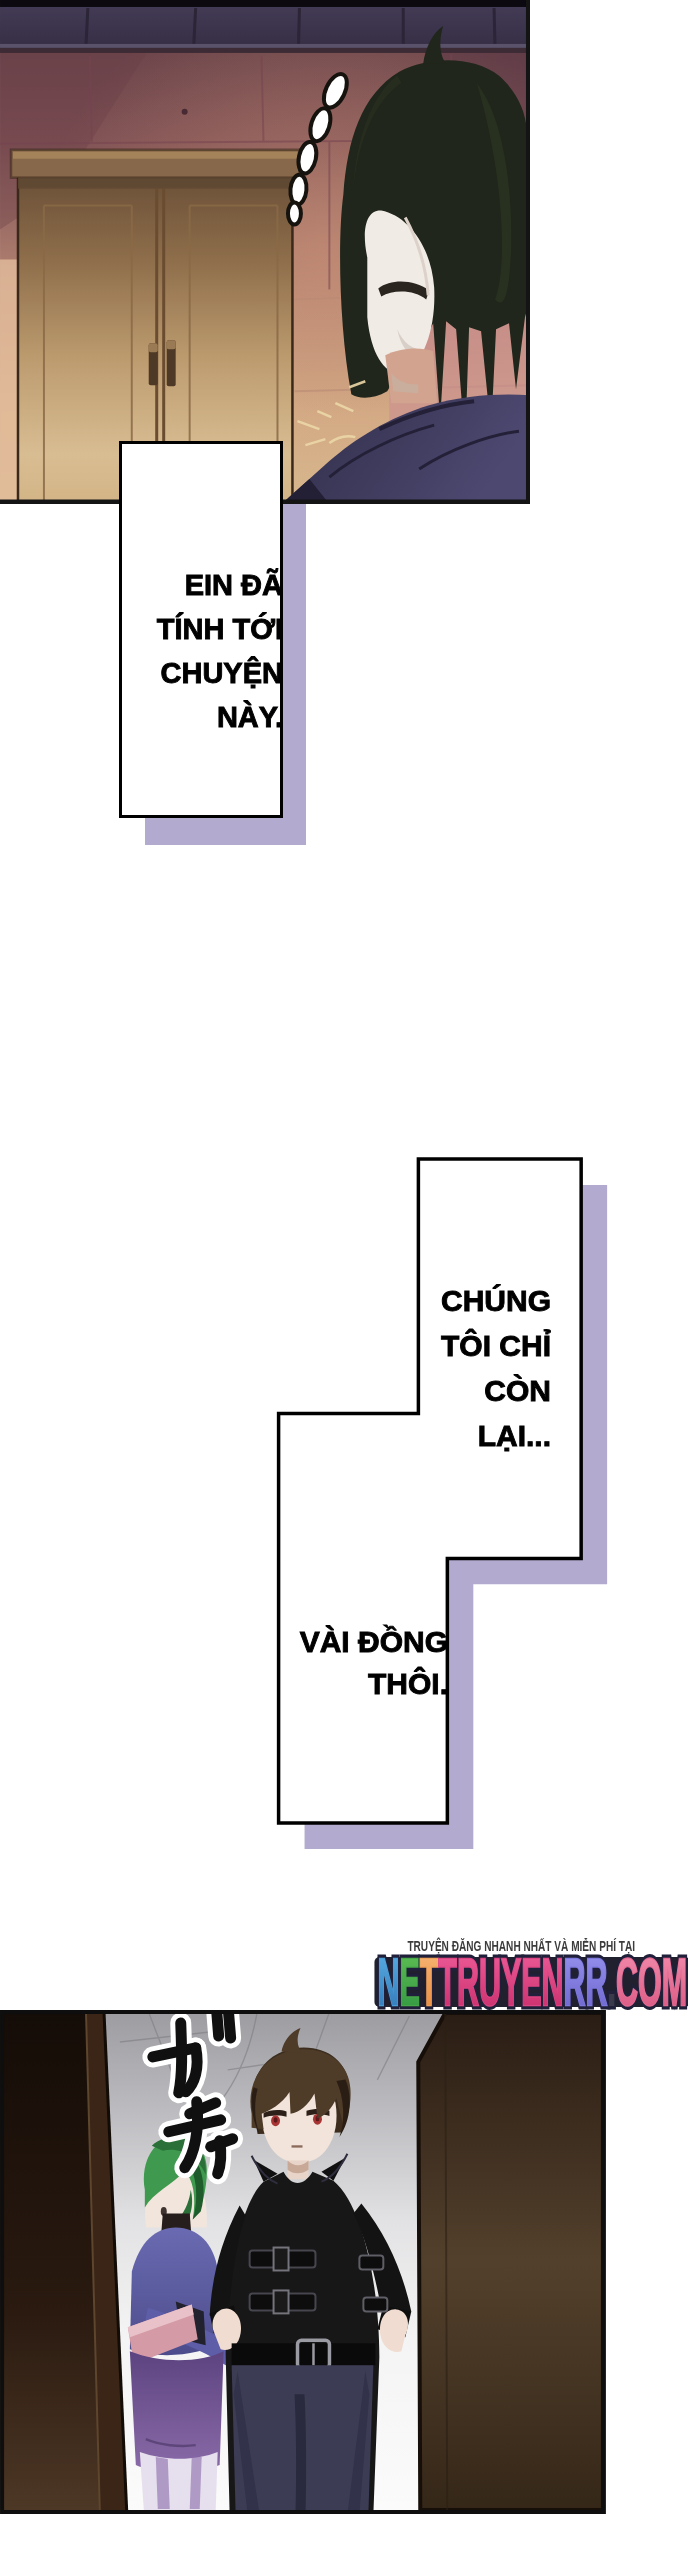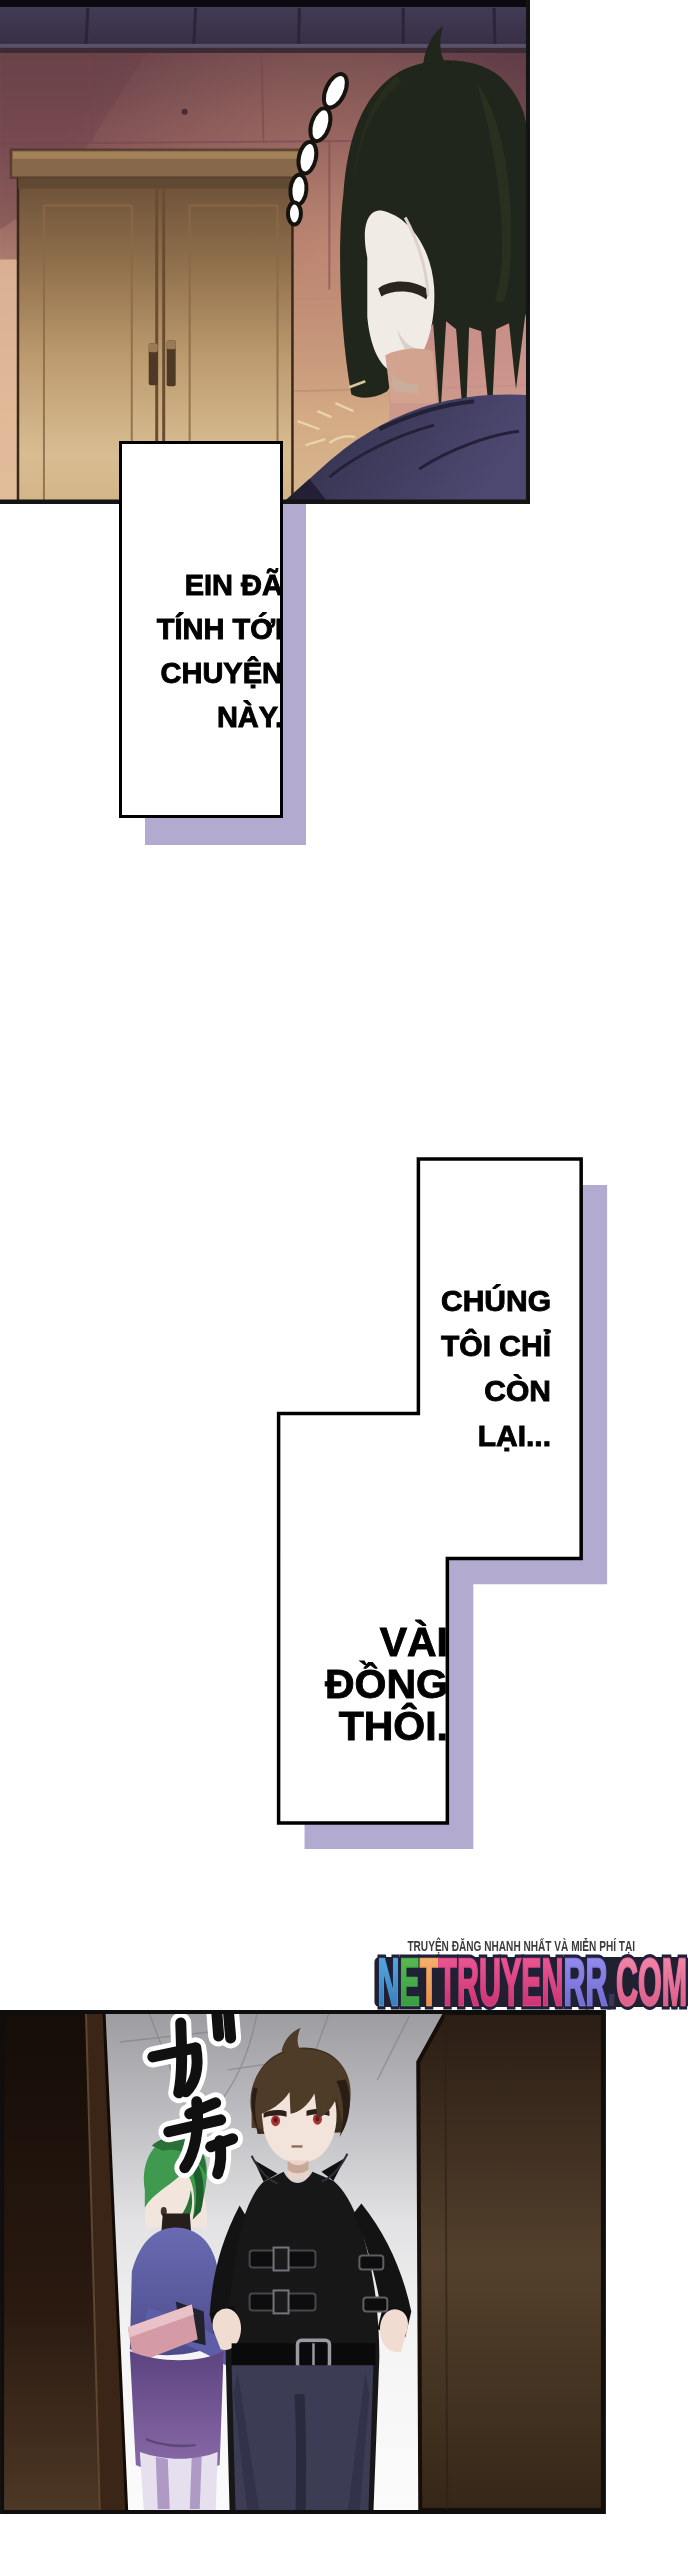--- a/index.html
+++ b/index.html
@@ -147,21 +147,21 @@
 <div class="abs" style="left:119px;top:441px;width:158px;height:371px;background:#fff;border:3px solid #000;z-index:3;"></div>
 <div class="abs btxt" style="left:119px;top:441px;width:164px;z-index:4;font-size:29px;line-height:44px;padding-top:122px;">EIN ĐÃ<br>TÍNH TỚI<br>CHUYỆN<br>NÀY.</div>
 
 <div class="abs" style="left:0;top:1098px;width:689px;height:799px;z-index:2;">
 <svg width="689" height="799" viewBox="0 1100 690 800">
   <path d="M445,1187 L608,1187 L608,1587 L474,1587 L474,1852 L305,1852 L305,1442 L445,1442 Z" fill="#b2aacf"></path>
   <path d="M419,1161 L582,1161 L582,1561 L448,1561 L448,1826 L279,1826 L279,1416 L419,1416 Z" fill="#ffffff" stroke="#000" stroke-width="3.5"></path>
 </svg>
 </div>
 <div class="abs btxt" style="left:418px;top:1159px;width:133px;z-index:3;font-size:30px;line-height:45px;padding-top:95px;margin-top:24px;">CHÚNG<br>TÔI CHỈ<br>CÒN LẠI...</div>
-<div class="abs btxt" style="left:279px;top:1414px;width:169px;z-index:3;font-size:41px;line-height:42px;padding-top:207px;">VÀI ĐỒNG<br>THÔI.</div>
+<div class="abs btxt" style="left:279px;top:1414px;width:169px;z-index:3;font-size:30px;line-height:42px;padding-top:207px;">VÀI ĐỒNG<br>THÔI.</div>
 
 <div class="abs" style="left:0;top:1927px;width:689px;height:90px;z-index:5;">
 <svg width="689" height="90" viewBox="0 0 690 90">
   <defs>
     <linearGradient id="pk" x1="0" y1="0" x2="0" y2="1">
       <stop offset="0" stop-color="#f0609c"></stop>
           <stop offset="1" stop-color="#c62a68"></stop>
     </linearGradient>
     <linearGradient id="bl" x1="0" y1="0" x2="0" y2="1">
       <stop offset="0" stop-color="#5cb0e8"></stop>

